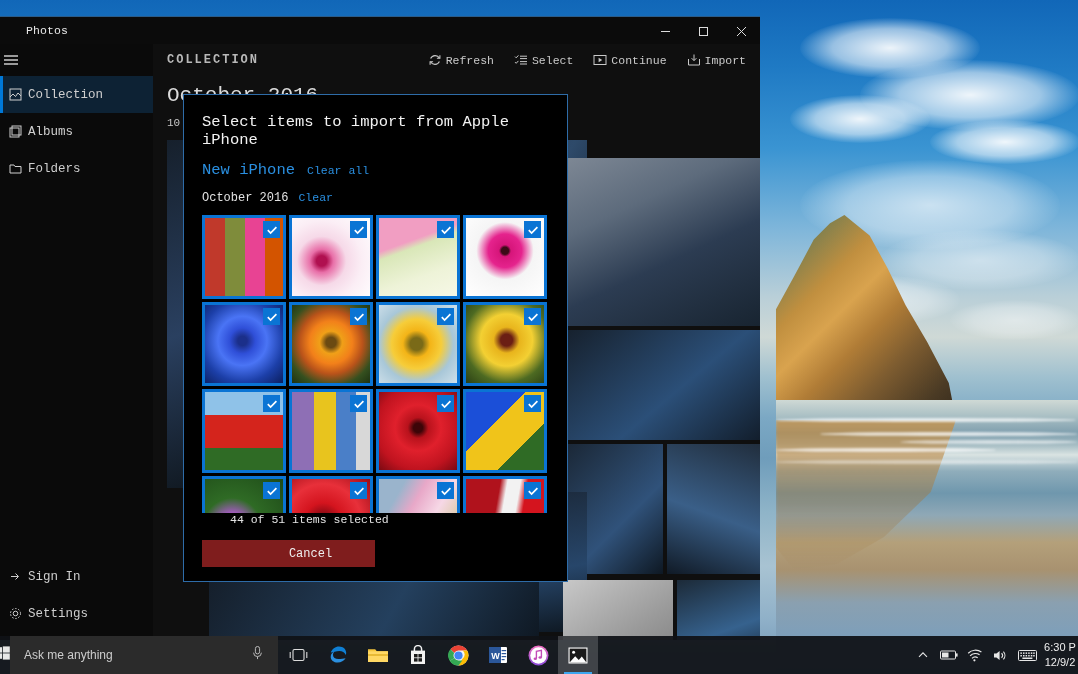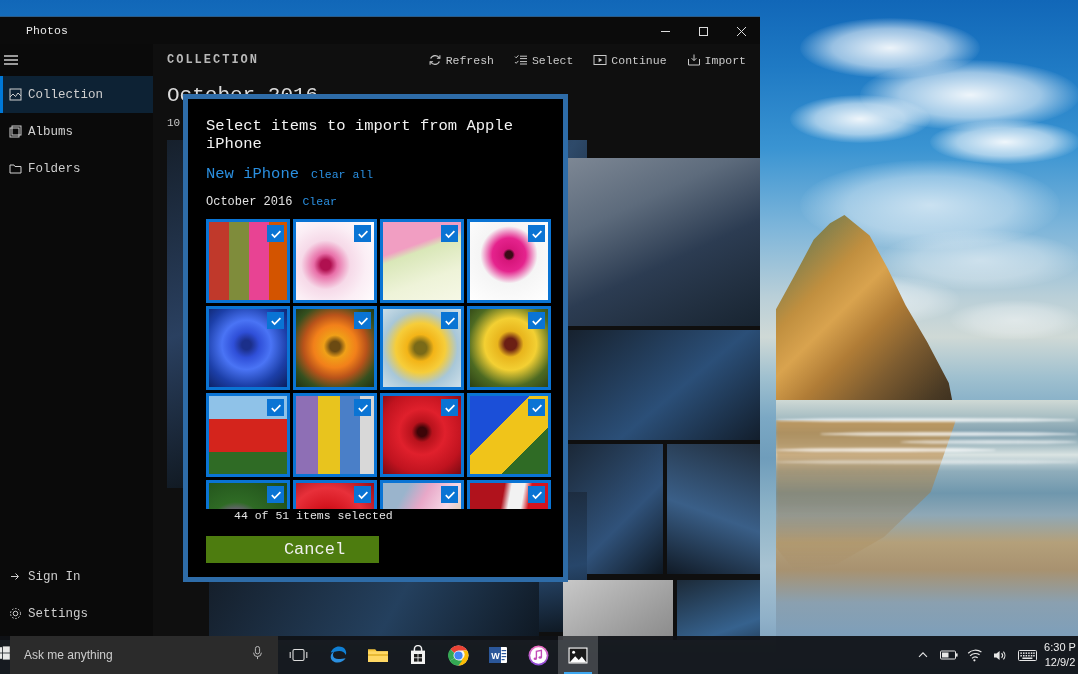--- a/index.html
+++ b/index.html
@@ -120,21 +120,21 @@
   #date-header { color: #dcdcdc; font-size: 21px; margin: 8px 0 0 14px; }
   #day-label { color: #c8c8c8; font-size: 11px; margin: 10px 0 0 14px; }
 
   
   #bg-grid { position: absolute; left: 14px; top: 96px; right: 0; bottom: 0; }
   .bg-tile { position: absolute; overflow: hidden; }
 
   
   #import-dialog {
     position: absolute; left: 185px; top: 78px; width: 385px; height: 488px;
-    background: #000; border: 5px solid #7dd3fc;
+    background: #000; border: 1px solid #7dd3fc;
     display: flex; flex-direction: column; z-index: 50;
   }
   #dlg-title {
     color: #f2f2f2; font-size: 15.5px; margin: 18px 0 0 18px; font-weight: 400;
   }
   #dlg-subrow { display: flex; align-items: baseline; margin: 12px 0 0 18px; }
   #new-items { color: #2a8fe0; font-size: 15.5px; }
   #clear-all { color: #2a8fe0; font-size: 11.5px; margin-left: 12px; cursor: default; }
   #group-row { display: flex; align-items: baseline; margin: 12px 0 0 18px; }
   #group-date { color: #e2e2e2; font-size: 12px; }
@@ -156,22 +156,22 @@
   .check svg { display: block; }
 
   #dlg-footer { margin-top: auto; padding: 0 0 14px 18px; }
   #selected-count { color: #e4e4e4; font-size: 11.5px; margin-bottom: 14px; margin-left: 28px; }
   #dlg-buttons { display: flex; gap: 3px; }
   #btn-continue {
     width: 173px; height: 27px; background: #0a74d4; color: #fff; border: none;
     font-size: 12px; font-family: inherit; cursor: default;
   }
   #btn-cancel {
-    width: 173px; height: 27px; background: #4d7c0f; color: #f0f0f0; border: none;
-    font-size: 17px; font-family: inherit; cursor: default; padding-left: 44px;
+    width: 173px; height: 27px; background: #7f1d1d; color: #f0f0f0; border: none;
+    font-size: 12px; font-family: inherit; cursor: default; padding-left: 44px;
   }
 
   
   #taskbar {
     position: absolute; left: 0; bottom: 0; width: 1078px; height: 38px;
     background: rgba(16,18,22,.94); display: flex; align-items: center; z-index: 100;
   }
   #start-btn {
     width: 14px; height: 38px; display: flex; align-items: center; justify-content: center;
     margin-left: -4px; cursor: default;

